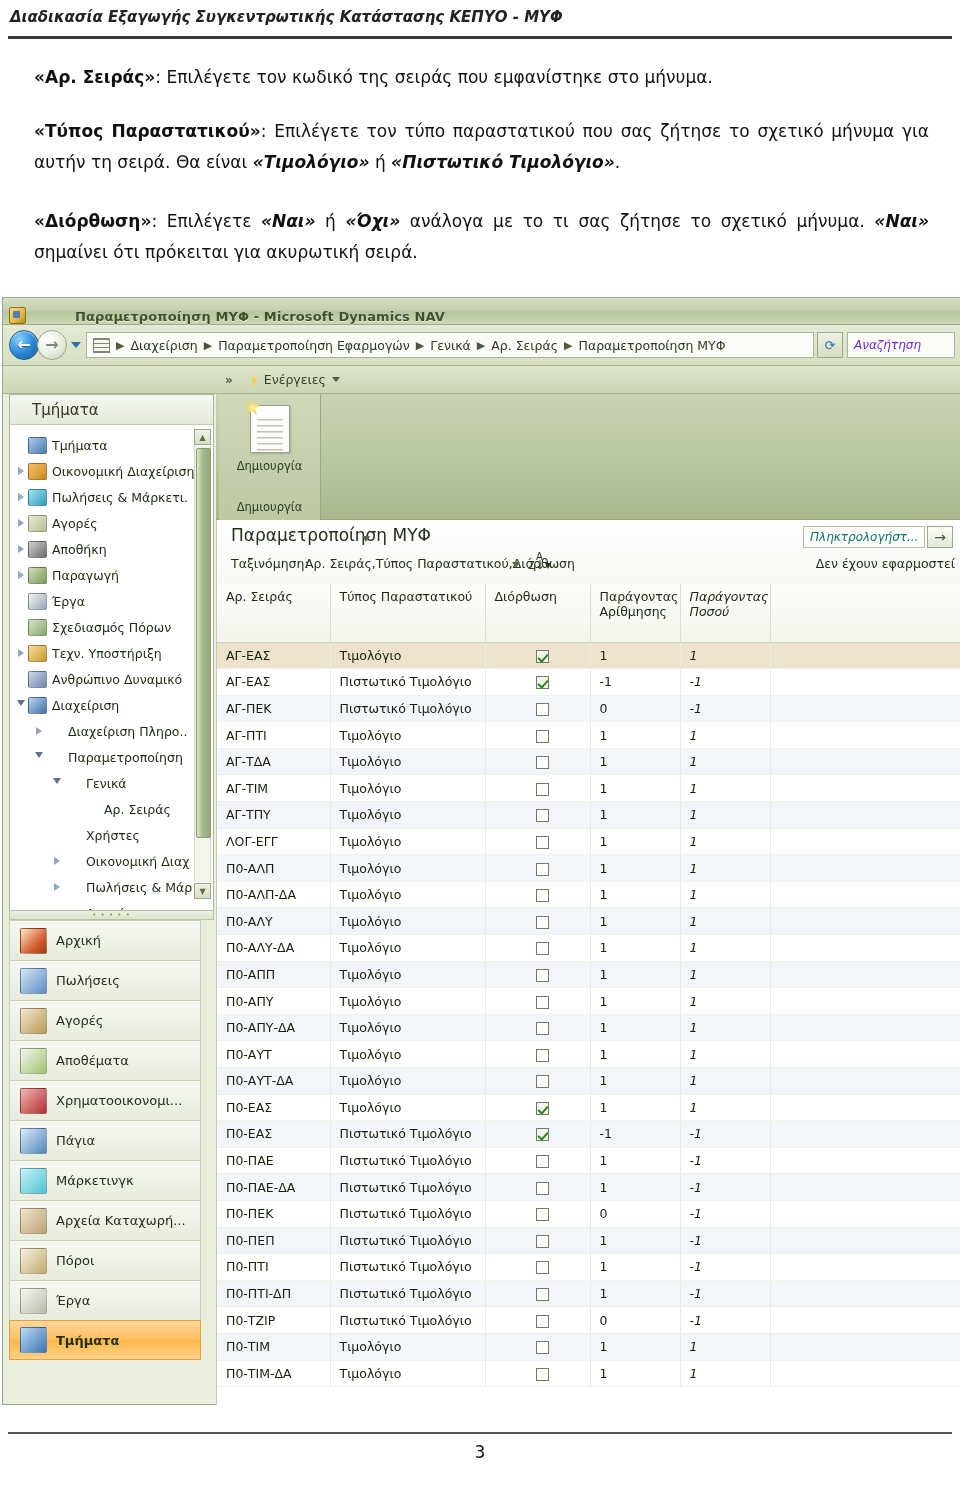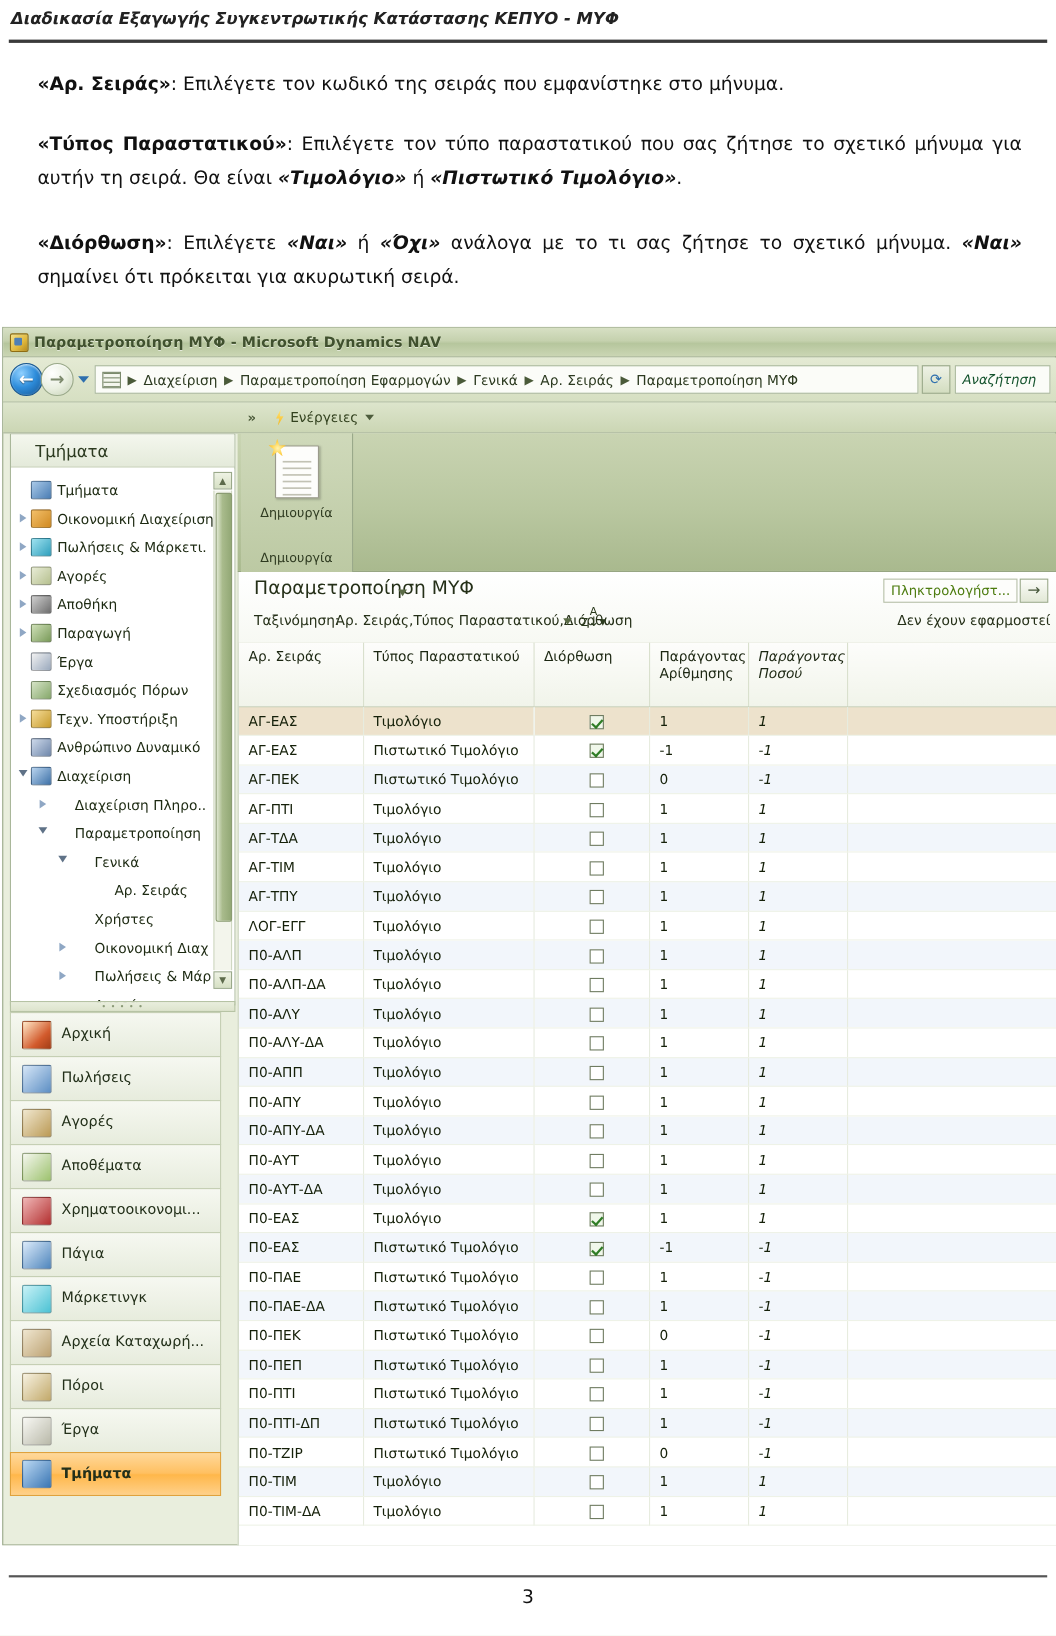--- a/index.html
+++ b/index.html
@@ -35,21 +35,21 @@
   }
   .nav-win{
     position:absolute;left:2px;top:0;width:958px;height:1108px;
     background:#e9eedd;border:1px solid #9aa98a;box-sizing:border-box;
   }
   
   .titlebar{
     position:absolute;left:0;top:0;width:958px;height:27px;
     background:linear-gradient(to bottom,#d7e0c4 0%,#c5d1ae 45%,#b6c69d 55%,#cbd6b4 100%);
     border-bottom:1px solid #9aa98a;
-    display:flex;align-items:center;padding-left:6px;box-sizing:border-box;
+    display:flex;align-items:flex-end;padding-left:6px;box-sizing:border-box;gap:44px;
   }
   .win-icon{
     width:15px;height:15px;margin-right:5px;flex:0 0 auto;position:relative;
     background:linear-gradient(135deg,#f5e08a 0%,#e0b83c 60%,#b58a1c 100%);
     border:1px solid #8e6c12;border-radius:2px;
   }
   .win-icon:after{
     content:"";position:absolute;left:3px;top:3px;width:7px;height:7px;
     background:#4f7fb5;border-radius:1px;
   }
@@ -102,24 +102,24 @@
   .crumb-sep{
     font-size:11px;color:#4a5a39;padding:0 4px;flex:0 0 auto;
   }
   .refreshbtn{
     width:26px;height:26px;flex:0 0 auto;margin-left:3px;
     background:linear-gradient(to bottom,#eef2e6,#d3ddc0);
     border:1px solid #9aa98a;display:flex;align-items:center;justify-content:center;
     font-size:13px;color:#2e6fae;box-sizing:border-box;
   }
   .searchbox{
-    width:87px;height:26px;flex:0 0 auto;margin-left:4px;
+    width:108px;height:26px;flex:0 0 auto;margin-left:4px;
     background:#fbfcf8;border:1px solid #a9b79a;box-sizing:border-box;
     display:flex;align-items:center;padding-left:6px;
-    font-size:12px;font-style:italic;color:#14532d;
+    font-size:12px;font-style:italic;color:#6d28d9;
   }
   
   .ribbon-tabs{
     position:absolute;left:0;top:68px;width:958px;height:28px;
     background:linear-gradient(to bottom,#dde5cc 0%,#cbd6b4 100%);
     display:flex;align-items:center;box-sizing:border-box;
     border-bottom:1px solid #a6b396;
   }
   .chev{margin-left:222px;font-size:12px;color:#4d5c3c;font-weight:bold;}
   .bolt{
@@ -295,21 +295,21 @@
     text-align:center;
   }
   .az-icon .arr{font-size:12px;}
   .lh-filterlbl{
     position:absolute;right:6px;top:36px;font-size:12.5px;color:#253018;white-space:nowrap;
   }
   .kbdsearch{
     position:absolute;right:36px;top:6px;width:122px;height:22px;
     background:#fdfdfb;border:1px solid #b6bfa8;box-sizing:border-box;
     display:flex;align-items:center;padding-left:6px;
-    font-size:12px;color:#4d7c0f;
+    font-size:12px;font-style:italic;color:#0f766e;
   }
   .kbdgo{
     position:absolute;right:8px;top:6px;width:26px;height:22px;
     background:linear-gradient(to bottom,#fbfcf8,#e2e8d6);
     border:1px solid #9aa98a;box-sizing:border-box;
     display:flex;align-items:center;justify-content:center;
     font-size:14px;color:#46573a;
   }
   
   .grid{position:absolute;left:0;top:64px;width:745px;bottom:0;overflow:hidden;}

